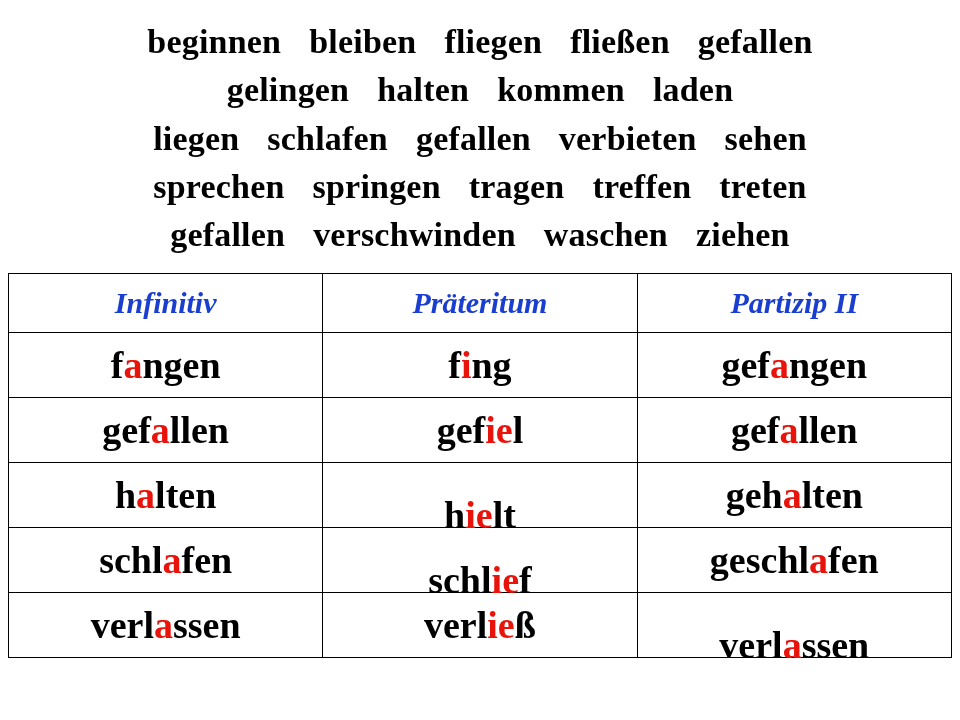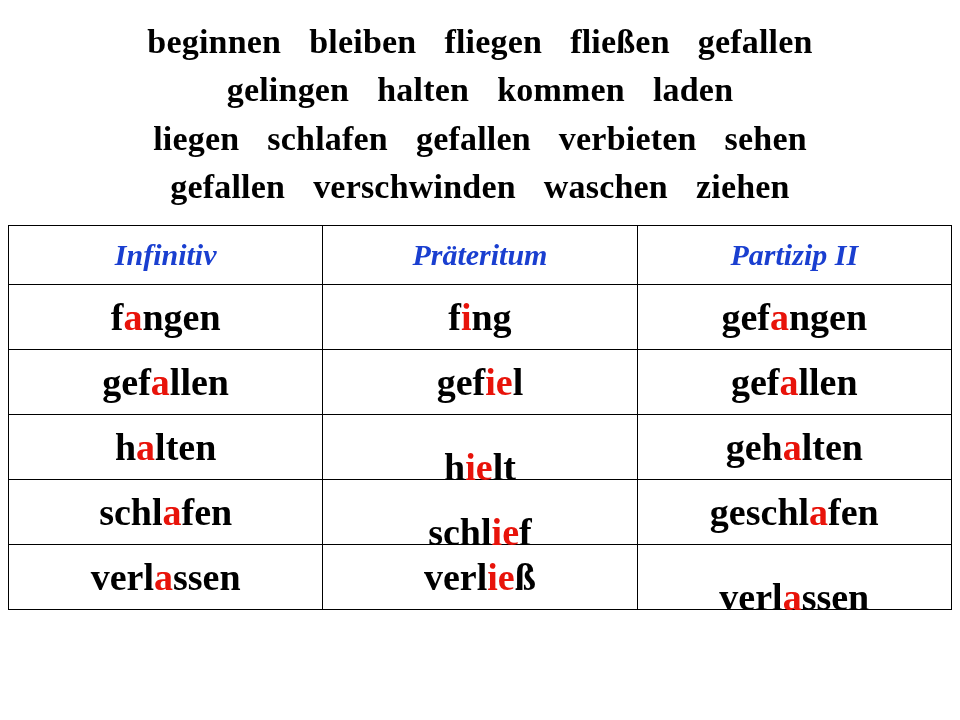--- a/index.html
+++ b/index.html
@@ -75,20 +75,21 @@
 </style>
 </head>
 <body>
 
 <div class="page">
 
   <div class="verb-block">
     <div class="verb-line"><span class="w">beginnen</span><span class="w">bleiben</span><span class="w">fliegen</span><span class="w">fließen</span><span class="w">gefallen</span></div>
     <div class="verb-line"><span class="w">gelingen</span><span class="w">halten</span><span class="w">kommen</span><span class="w">laden</span></div>
     <div class="verb-line"><span class="w">liegen</span><span class="w">schlafen</span><span class="w">gefallen</span><span class="w">verbieten</span><span class="w">sehen</span></div>
+    <div class="verb-line"><span class="w">sprechen</span><span class="w">springen</span><span class="w">tragen</span><span class="w">treffen</span><span class="w">treten</span></div>
     <div class="verb-line"><span class="w">gefallen</span><span class="w">verschwinden</span><span class="w">waschen</span><span class="w">ziehen</span></div>
   </div>
 
   <div class="table-wrap">
     <table class="conj">
       <colgroup>
         <col style="width:33.33%">
         <col style="width:33.33%">
         <col style="width:33.34%">
       </colgroup>

